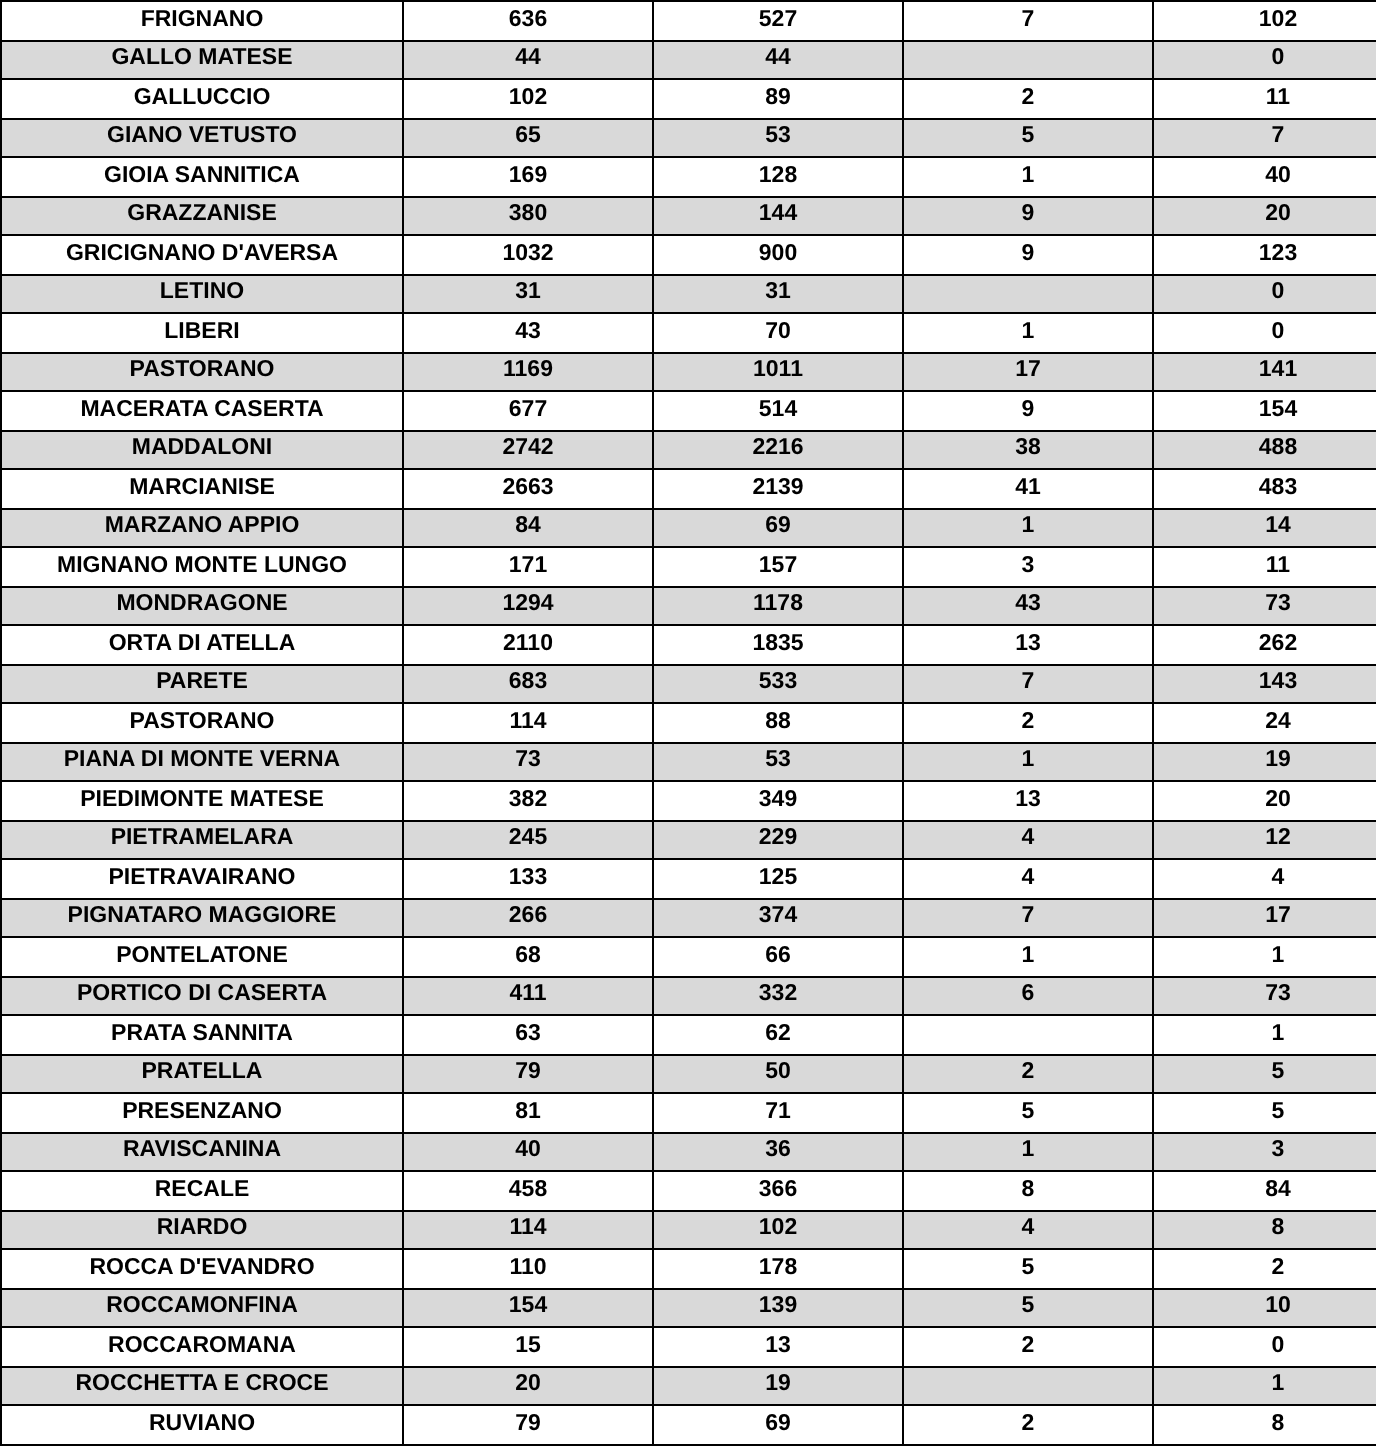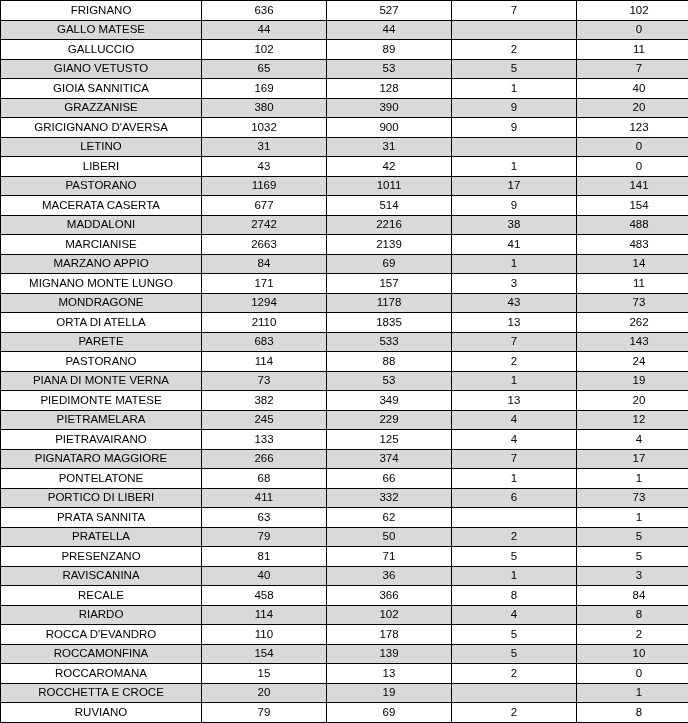--- a/index.html
+++ b/index.html
@@ -10,20 +10,21 @@
   body {
     width: 688px;
     height: 723px;
     font-family: "Liberation Sans", sans-serif;
     overflow: hidden;
   }
   .table-wrap {
     width: 688px;
     box-sizing: border-box;
     padding: 0;
+    font-weight: bold;
   }
   table.data-table {
     border-collapse: collapse;
     width: 676px;
     margin: 0;
     table-layout: fixed;
     border-top: 1px solid #000;
     border-left: 1px solid #000;
   }
   table.data-table td {
@@ -88,42 +89,42 @@
         <tr class="plain">
           <td class="c-name">GIOIA SANNITICA</td>
           <td class="c-v1">169</td>
           <td class="c-v2">128</td>
           <td class="c-v3">1</td>
           <td class="c-v4">40</td>
         </tr>
         <tr class="shaded">
           <td class="c-name">GRAZZANISE</td>
           <td class="c-v1">380</td>
-          <td class="c-v2">390</td>
+          <td class="c-v2">144</td>
           <td class="c-v3">9</td>
           <td class="c-v4">20</td>
         </tr>
         <tr class="plain">
           <td class="c-name">GRICIGNANO D'AVERSA</td>
           <td class="c-v1">1032</td>
           <td class="c-v2">900</td>
           <td class="c-v3">9</td>
           <td class="c-v4">123</td>
         </tr>
         <tr class="shaded">
           <td class="c-name">LETINO</td>
           <td class="c-v1">31</td>
           <td class="c-v2">31</td>
           <td class="c-v3"></td>
           <td class="c-v4">0</td>
         </tr>
         <tr class="plain">
           <td class="c-name">LIBERI</td>
           <td class="c-v1">43</td>
-          <td class="c-v2">42</td>
+          <td class="c-v2">70</td>
           <td class="c-v3">1</td>
           <td class="c-v4">0</td>
         </tr>
         <tr class="shaded">
           <td class="c-name">PASTORANO</td>
           <td class="c-v1">1169</td>
           <td class="c-v2">1011</td>
           <td class="c-v3">17</td>
           <td class="c-v4">141</td>
         </tr>
@@ -226,21 +227,21 @@
           <td class="c-v4">17</td>
         </tr>
         <tr class="plain">
           <td class="c-name">PONTELATONE</td>
           <td class="c-v1">68</td>
           <td class="c-v2">66</td>
           <td class="c-v3">1</td>
           <td class="c-v4">1</td>
         </tr>
         <tr class="shaded">
-          <td class="c-name">PORTICO DI LIBERI</td>
+          <td class="c-name">PORTICO DI CASERTA</td>
           <td class="c-v1">411</td>
           <td class="c-v2">332</td>
           <td class="c-v3">6</td>
           <td class="c-v4">73</td>
         </tr>
         <tr class="plain">
           <td class="c-name">PRATA SANNITA</td>
           <td class="c-v1">63</td>
           <td class="c-v2">62</td>
           <td class="c-v3"></td>

